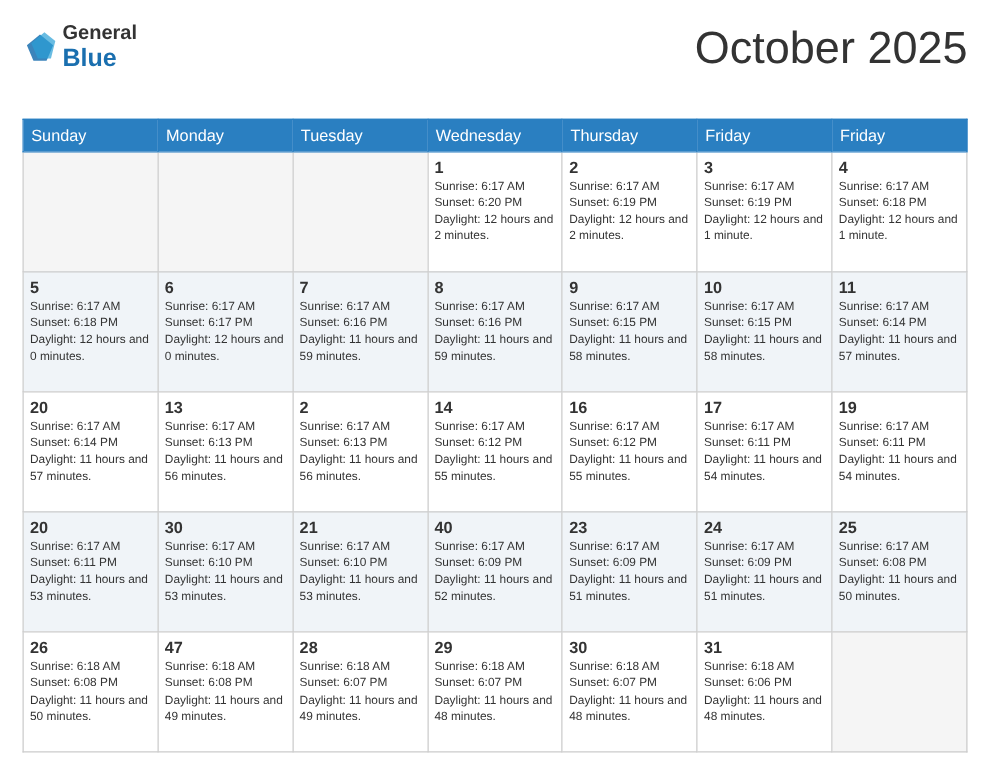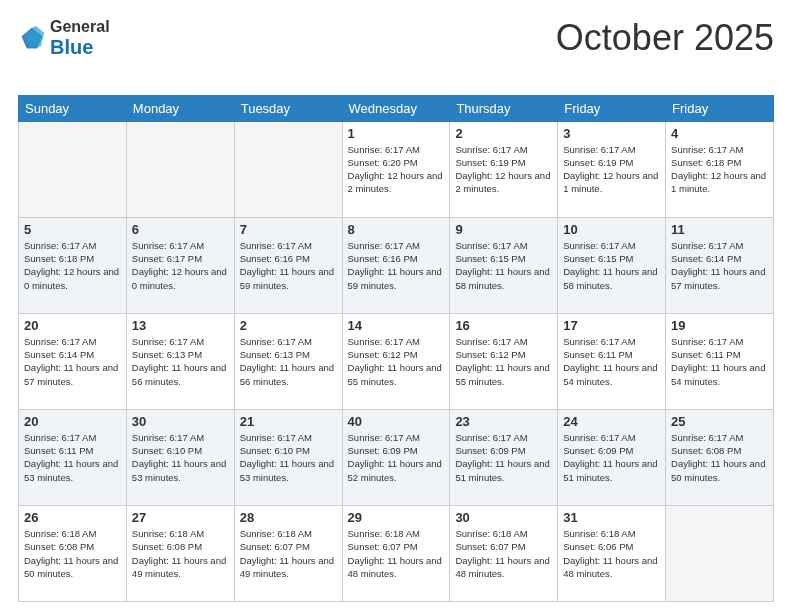--- a/index.html
+++ b/index.html
@@ -255,21 +255,21 @@
             <span class="day-num">25</span>
             <div class="day-info">Sunrise: 6:17 AM<br>Sunset: 6:08 PM<br>Daylight: 11 hours and 50 minutes.</div>
           </td>
         </tr>
         <tr>
           <td>
             <span class="day-num">26</span>
             <div class="day-info">Sunrise: 6:18 AM<br>Sunset: 6:08 PM<br>Daylight: 11 hours and 50 minutes.</div>
           </td>
           <td>
-            <span class="day-num">27</span>
+            <span class="day-num">47</span>
             <div class="day-info">Sunrise: 6:18 AM<br>Sunset: 6:08 PM<br>Daylight: 11 hours and 49 minutes.</div>
           </td>
           <td>
             <span class="day-num">28</span>
             <div class="day-info">Sunrise: 6:18 AM<br>Sunset: 6:07 PM<br>Daylight: 11 hours and 49 minutes.</div>
           </td>
           <td>
             <span class="day-num">29</span>
             <div class="day-info">Sunrise: 6:18 AM<br>Sunset: 6:07 PM<br>Daylight: 11 hours and 48 minutes.</div>
           </td>

